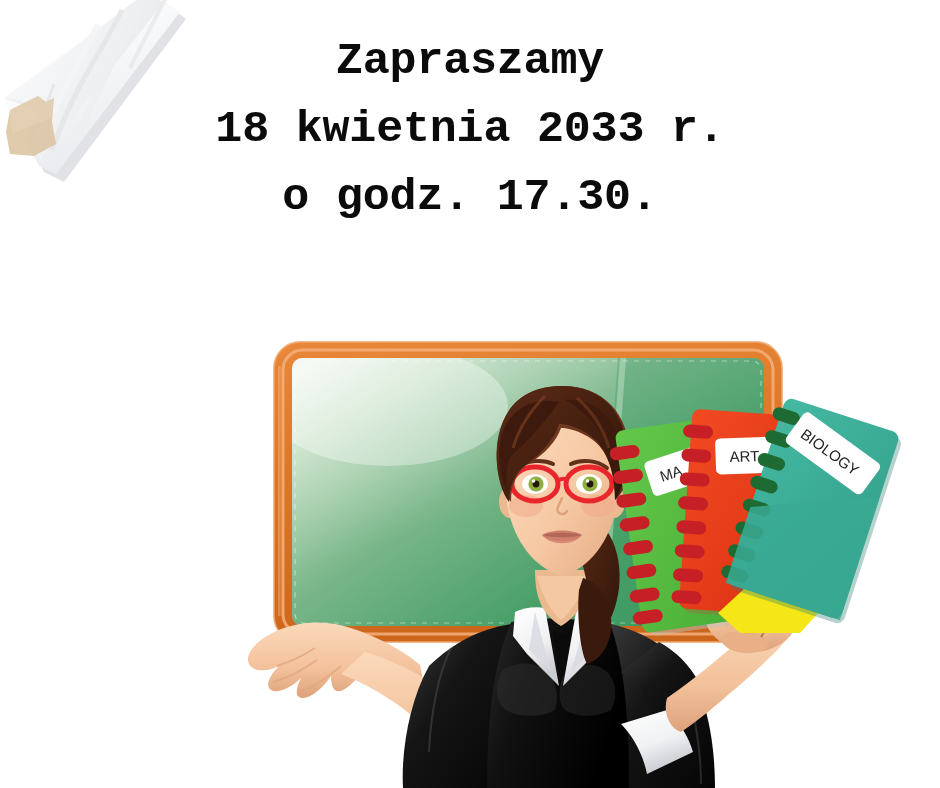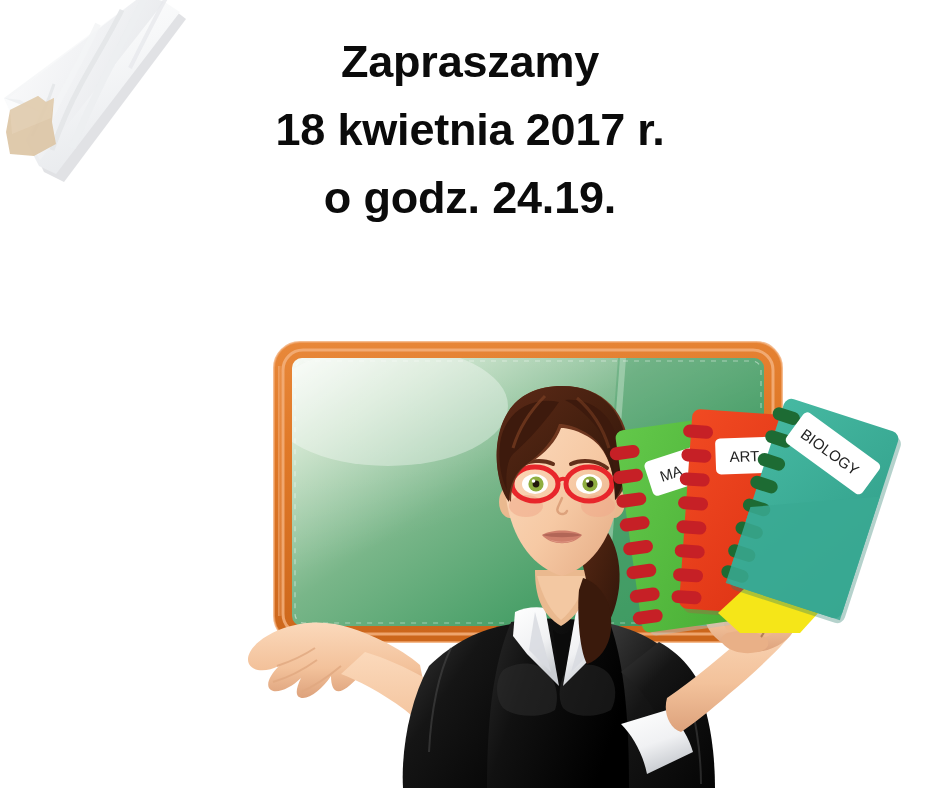--- a/index.html
+++ b/index.html
@@ -15,21 +15,21 @@
     position:absolute;
     left:0;top:28px;width:940px;
     text-align:center;
     color:#0b0b0b;
     font-weight:bold;
     font-size:45px;
     line-height:68px;
     letter-spacing:-0.2px;
     user-select:none;
   }
-  #headline .ln{display:block;white-space:pre;}
+  #headline .ln{display:block;white-space:pre;font-family:Liberation Mono, monospace;}
   
   #paper-scrap{
     position:absolute;left:-6px;top:-6px;width:275px;height:195px;
   }
   
   #board-wrap{position:absolute;left:268px;top:336px;width:520px;height:324px;}
   
   #teacher{position:absolute;left:215px;top:380px;width:620px;height:408px;}
   
   #notebooks{position:absolute;left:600px;top:405px;width:290px;height:290px;}
@@ -407,17 +407,17 @@
         <g transform="rotate(18 206 46)">
           <rect x="160" y="24" width="94" height="38" rx="5" ry="5" fill="#ffffff"></rect>
           <text class="nb-label-text" x="170" y="49" font-size="15">BIOLOGY</text>
         </g>
       </g>
     </svg>
   </div>
 
   <div id="headline">
     <span class="ln">Zapraszamy</span>
-    <span class="ln">18 kwietnia 2017 r.</span>
-    <span class="ln">o godz. 24.19.</span>
+    <span class="ln">18 kwietnia 2033 r.</span>
+    <span class="ln">o godz. 17.30.</span>
   </div>
 
 </div>
 
 </body></html>

